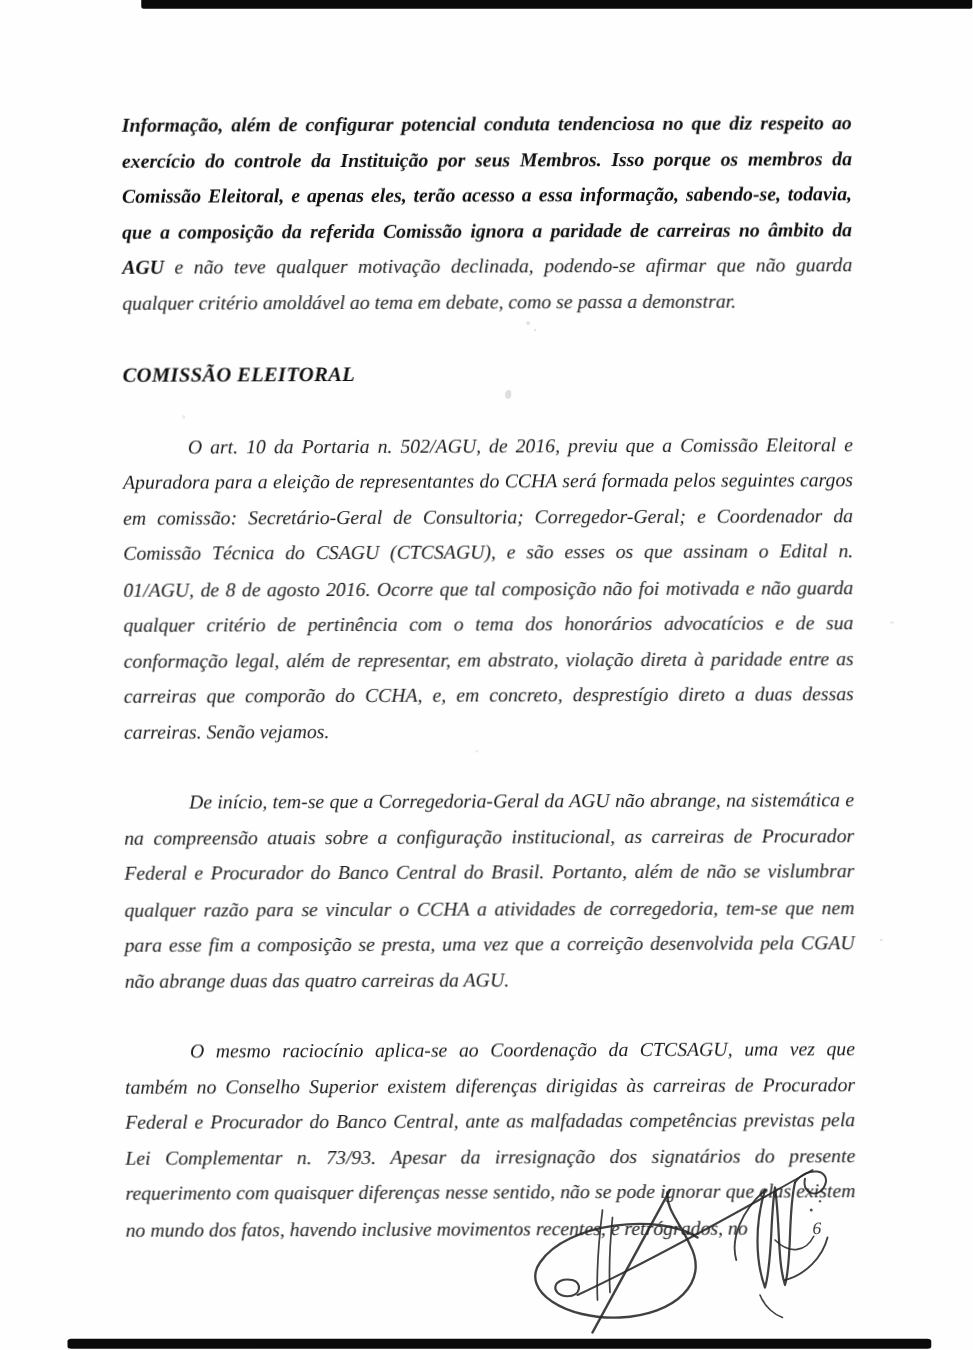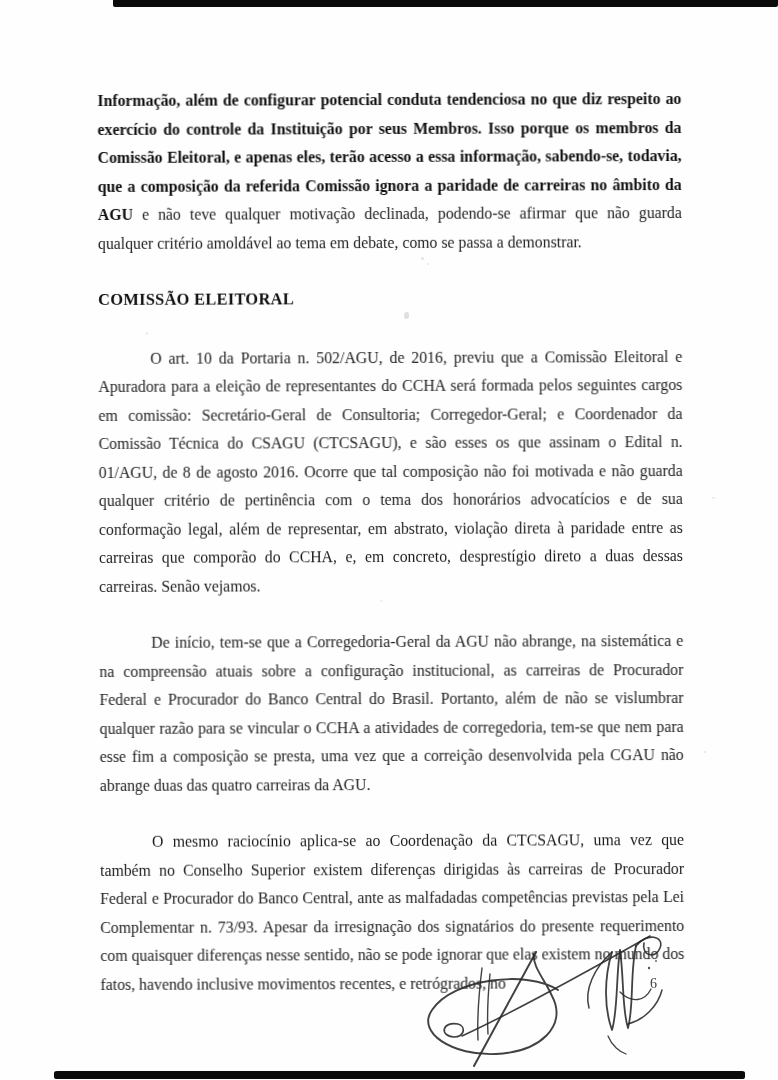--- a/index.html
+++ b/index.html
@@ -1,21 +1,21 @@
 <!DOCTYPE html>
 <html lang="pt-BR"><head>
 <meta charset="utf-8">
 <style>
   html,body { margin:0; padding:0; }
   body {
     width:778px; height:1080px; position:relative; overflow:hidden;
     background:#fefefe;
     font-family:"Liberation Serif", serif;
   }
-  .page { position:absolute; inset:0; background:var(--paper,#fefefe); }
+  .page { position:absolute; inset:0; background:var(--paper,#fefefe);font-style:italic; }
 
   .scan-bar { position:absolute; background:var(--bar,#0b0b0b); }
   .scan-bar-top    { top:0; left:113px; right:0; height:7px; border-radius:0 0 2px 2px; }
   .scan-bar-bottom { top:1071px; left:54px; width:691px; height:8px; border-radius:3px / 2px; }
 
   .text-block {
     position:absolute; left:99px; top:86px; width:584px;
     color:var(--ink,#1d1d1d);
     font-size:15.8px; line-height:28.5px; text-align:justify;
     transform:rotate(-0.2deg);

